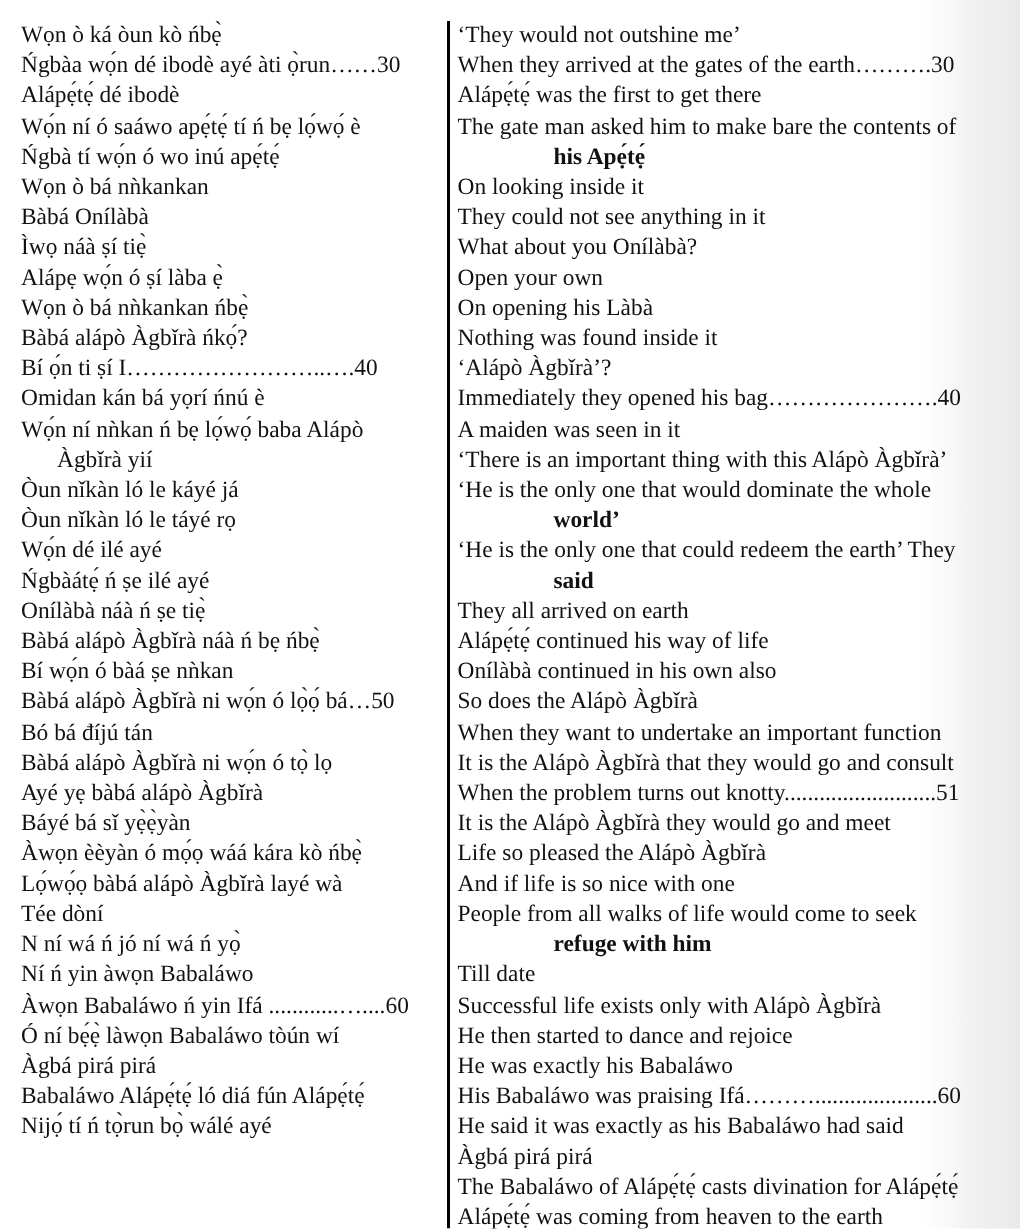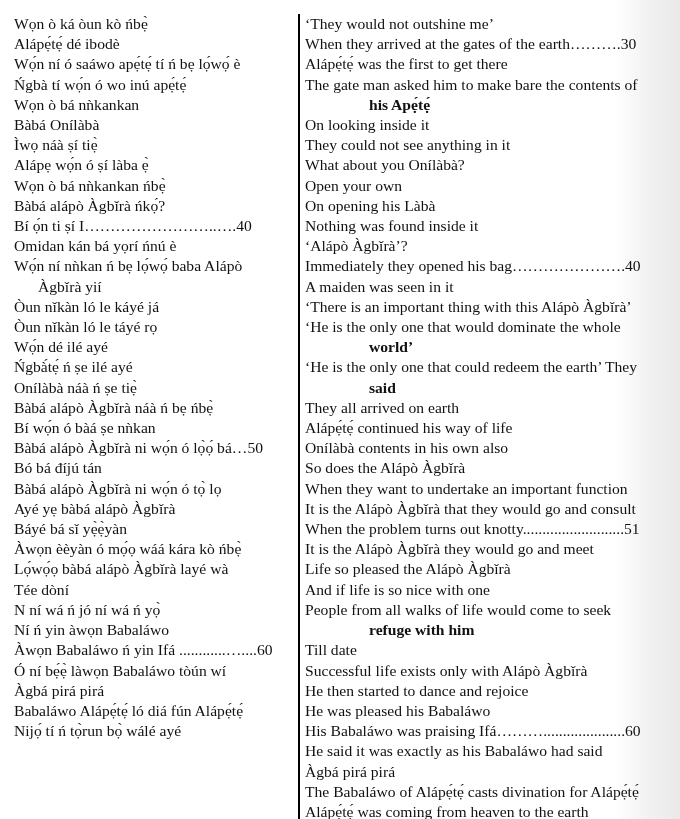--- a/index.html
+++ b/index.html
@@ -21,37 +21,38 @@
   }
   .line { white-space: nowrap; }
   .line.indent { padding-left: 24px; }
   .line.indent-right { padding-left: 64px; font-weight: bold; }
 </style>
 </head>
 <body>
 
 <div class="col col-left" id="left-col">
     <div class="line">Wọn ò ká òun kò ńbẹ̀</div>
+    <div class="line">Ńgbàa wọ́n dé ibodè ayé àti ọ̀run……30</div>
     <div class="line">Alápẹ́tẹ́ dé ibodè</div>
     <div class="line">Wọ́n ní ó saáwo apẹ́tẹ́ tí ń bẹ lọ́wọ́ è</div>
     <div class="line">Ńgbà tí wọ́n ó wo inú apẹ́tẹ́</div>
     <div class="line">Wọn ò bá nǹkankan</div>
     <div class="line">Bàbá Onílàbà</div>
     <div class="line">Ìwọ náà ṣí tiẹ̀</div>
     <div class="line">Alápẹ wọ́n ó ṣí làba ẹ̀</div>
     <div class="line">Wọn ò bá nǹkankan ńbẹ̀</div>
     <div class="line">Bàbá alápò Àgbǐrà ńkọ́?</div>
     <div class="line">Bí ọ́n ti ṣí I……………………..….40</div>
     <div class="line">Omidan kán bá yọrí ńnú è</div>
     <div class="line">Wọ́n ní nǹkan ń bẹ lọ́wọ́ baba Alápò</div>
     <div class="line indent">Àgbǐrà yií</div>
     <div class="line">Òun nǐkàn ló le káyé já</div>
     <div class="line">Òun nǐkàn ló le táyé rọ</div>
     <div class="line">Wọ́n dé ilé ayé</div>
-    <div class="line">Ńgbà́tẹ́ ń ṣe ilé ayé</div>
+    <div class="line">Ńgbàátẹ́ ń ṣe ilé ayé</div>
     <div class="line">Onílàbà náà ń ṣe tiẹ̀</div>
     <div class="line">Bàbá alápò Àgbǐrà náà ń bẹ ńbẹ̀</div>
     <div class="line">Bí wọ́n ó bàá ṣe nǹkan</div>
     <div class="line">Bàbá alápò Àgbǐrà ni wọ́n ó lọ̀ọ́ bá…50</div>
     <div class="line">Bó bá đíjú tán</div>
     <div class="line">Bàbá alápò Àgbǐrà ni wọ́n ó tọ̀ lọ</div>
     <div class="line">Ayé yẹ bàbá alápò Àgbǐrà</div>
     <div class="line">Báyé bá sǐ yẹ̀ẹ̀yàn</div>
     <div class="line">Àwọn èèyàn ó mọ́ọ  wáá kára kò ńbẹ̀</div>
     <div class="line">Lọ́wọ́ọ bàbá alápò Àgbǐrà layé wà</div>
@@ -80,32 +81,32 @@
     <div class="line">‘Alápò Àgbǐrà’?</div>
     <div class="line">Immediately they opened his bag………………….40</div>
     <div class="line">A maiden was seen in it</div>
     <div class="line">‘There is an important thing with this Alápò Àgbǐrà’</div>
     <div class="line">‘He is the only one that would dominate the whole</div>
     <div class="line indent-right">world’</div>
     <div class="line">‘He is the only one that could redeem the earth’ They</div>
     <div class="line indent-right">said</div>
     <div class="line">They all arrived on earth</div>
     <div class="line">Alápẹ́tẹ́  continued his way of life</div>
-    <div class="line">Onílàbà contents in his own also</div>
+    <div class="line">Onílàbà continued in his own also</div>
     <div class="line">So does the Alápò Àgbǐrà</div>
     <div class="line">When they want to undertake an important function</div>
     <div class="line">It is the Alápò Àgbǐrà  that they would go and consult</div>
     <div class="line">When the problem turns out knotty..........................51</div>
     <div class="line">It is the Alápò Àgbǐrà  they would go and meet</div>
     <div class="line">Life so pleased the Alápò Àgbǐrà</div>
     <div class="line">And if life is so nice with one</div>
     <div class="line">People from all walks of life would come to seek</div>
     <div class="line indent-right">refuge with him</div>
     <div class="line">Till date</div>
     <div class="line">Successful life exists only with Alápò Àgbǐrà</div>
     <div class="line">He then started to dance and rejoice</div>
-    <div class="line">He was pleased his Babaláwo</div>
+    <div class="line">He was exactly his Babaláwo</div>
     <div class="line">His Babaláwo was praising Ifá……….....................60</div>
     <div class="line">He said it was exactly as his Babaláwo had said</div>
     <div class="line">Àgbá pirá pirá</div>
     <div class="line">The Babaláwo of Alápẹ́tẹ́  casts divination for Alápẹ́tẹ́</div>
     <div class="line">Alápẹ́tẹ́   was coming from heaven to the earth</div>
   </div>
 
 </body></html>

